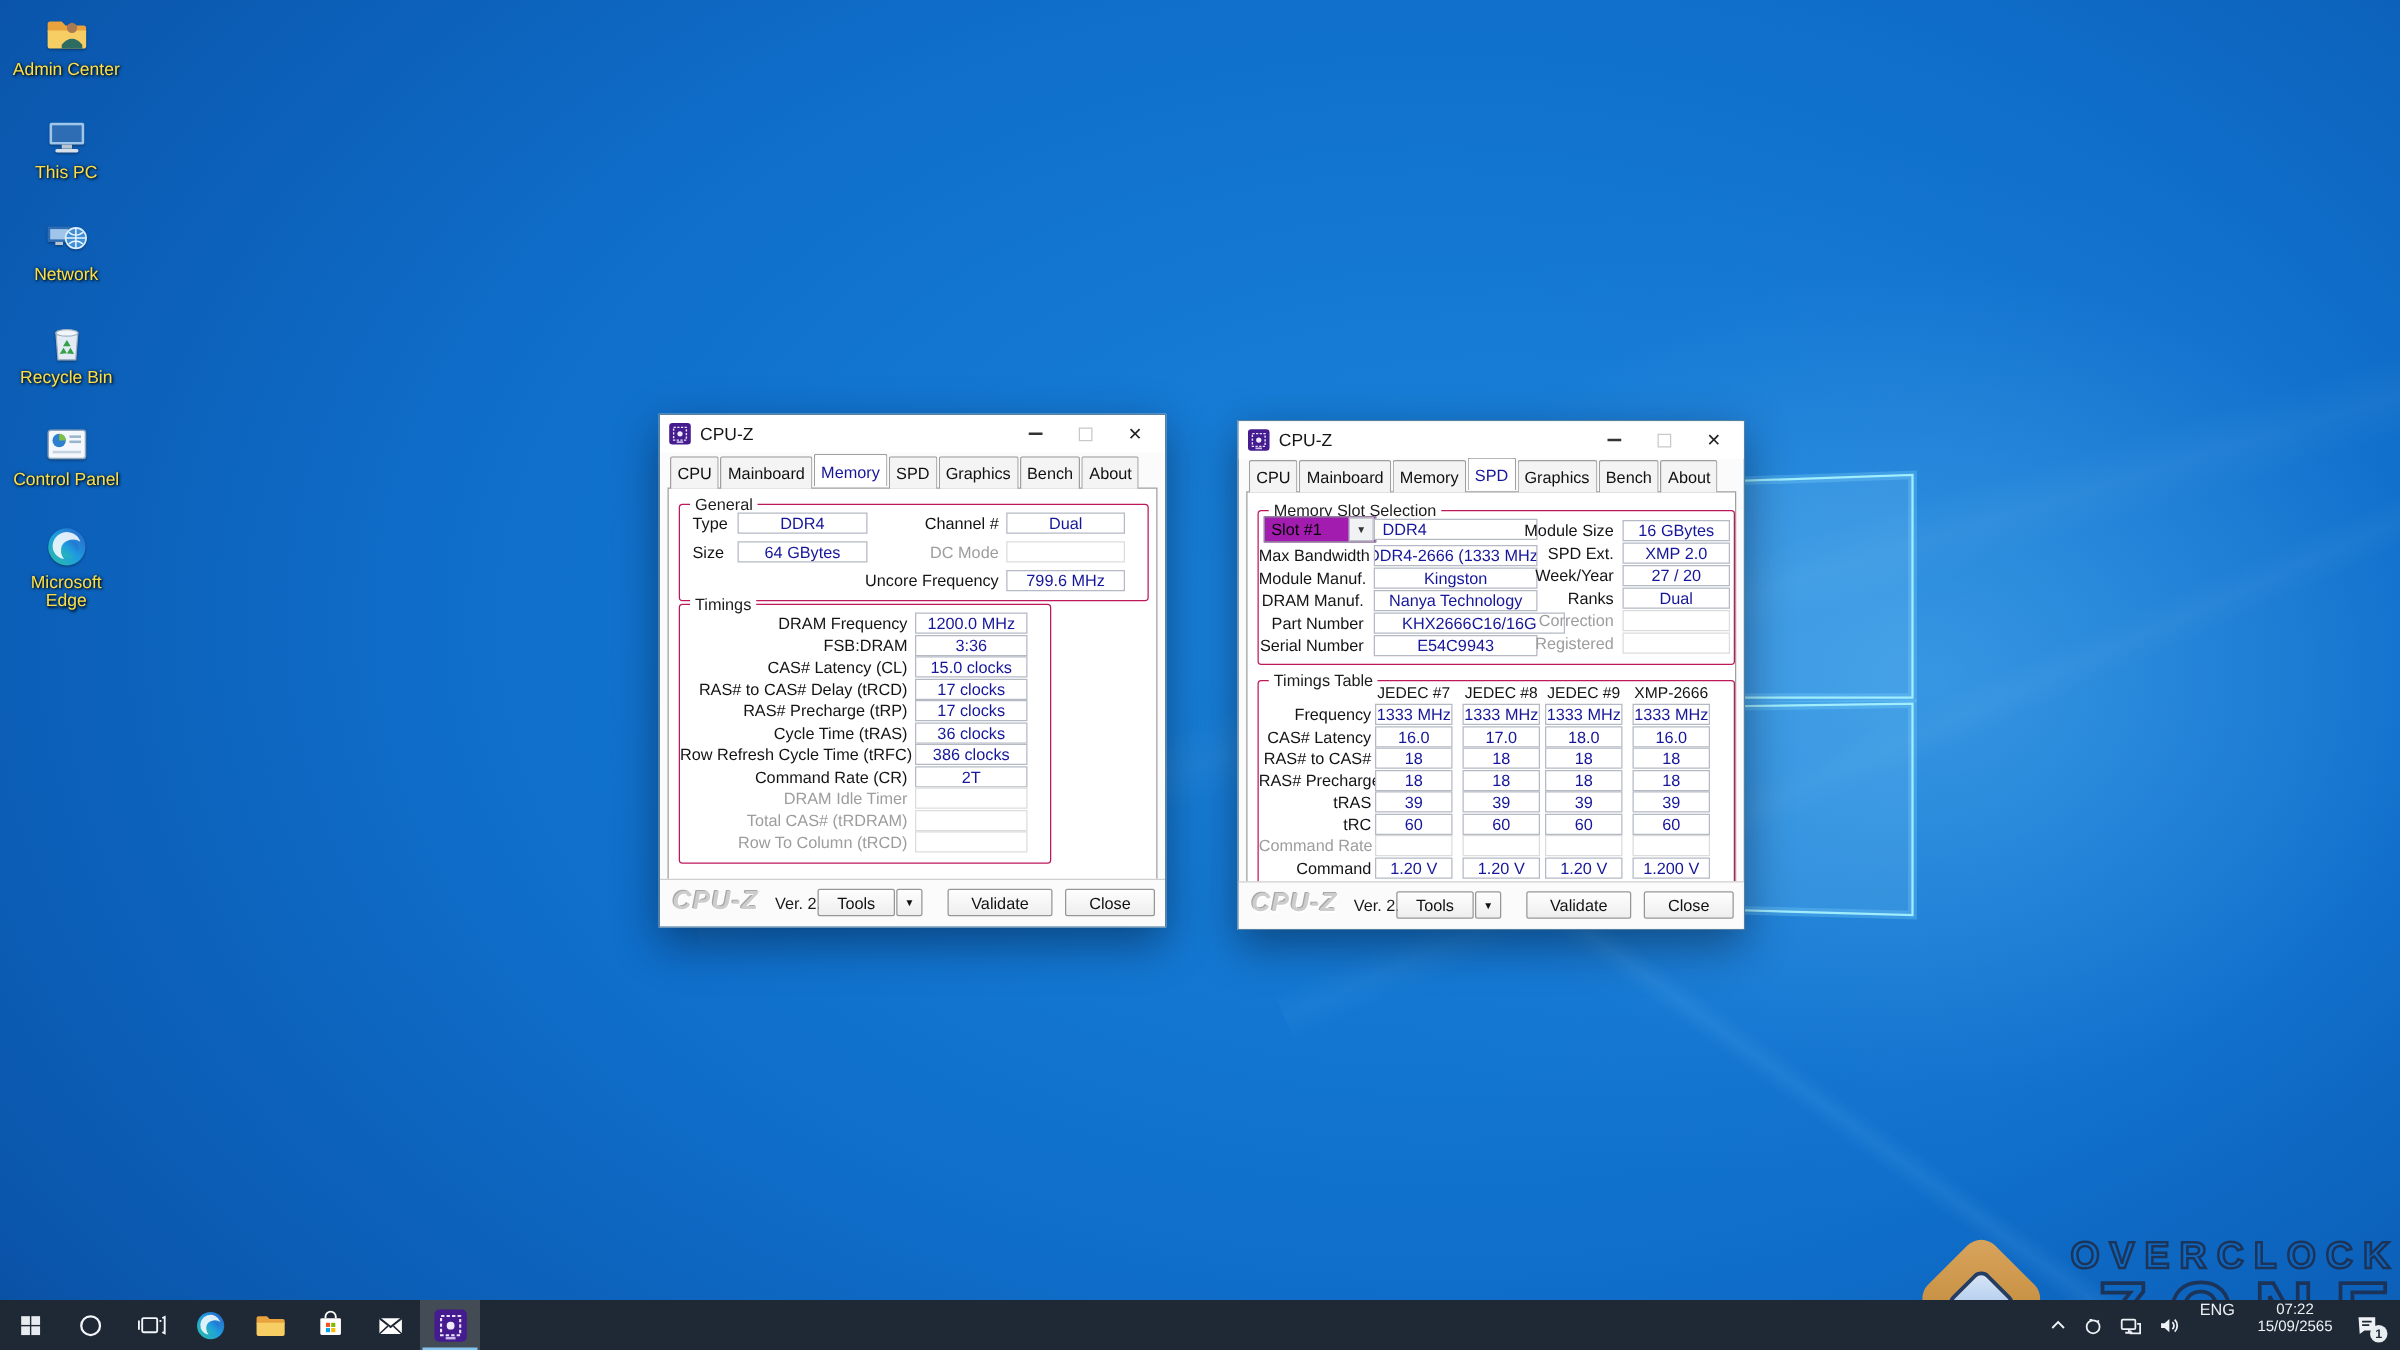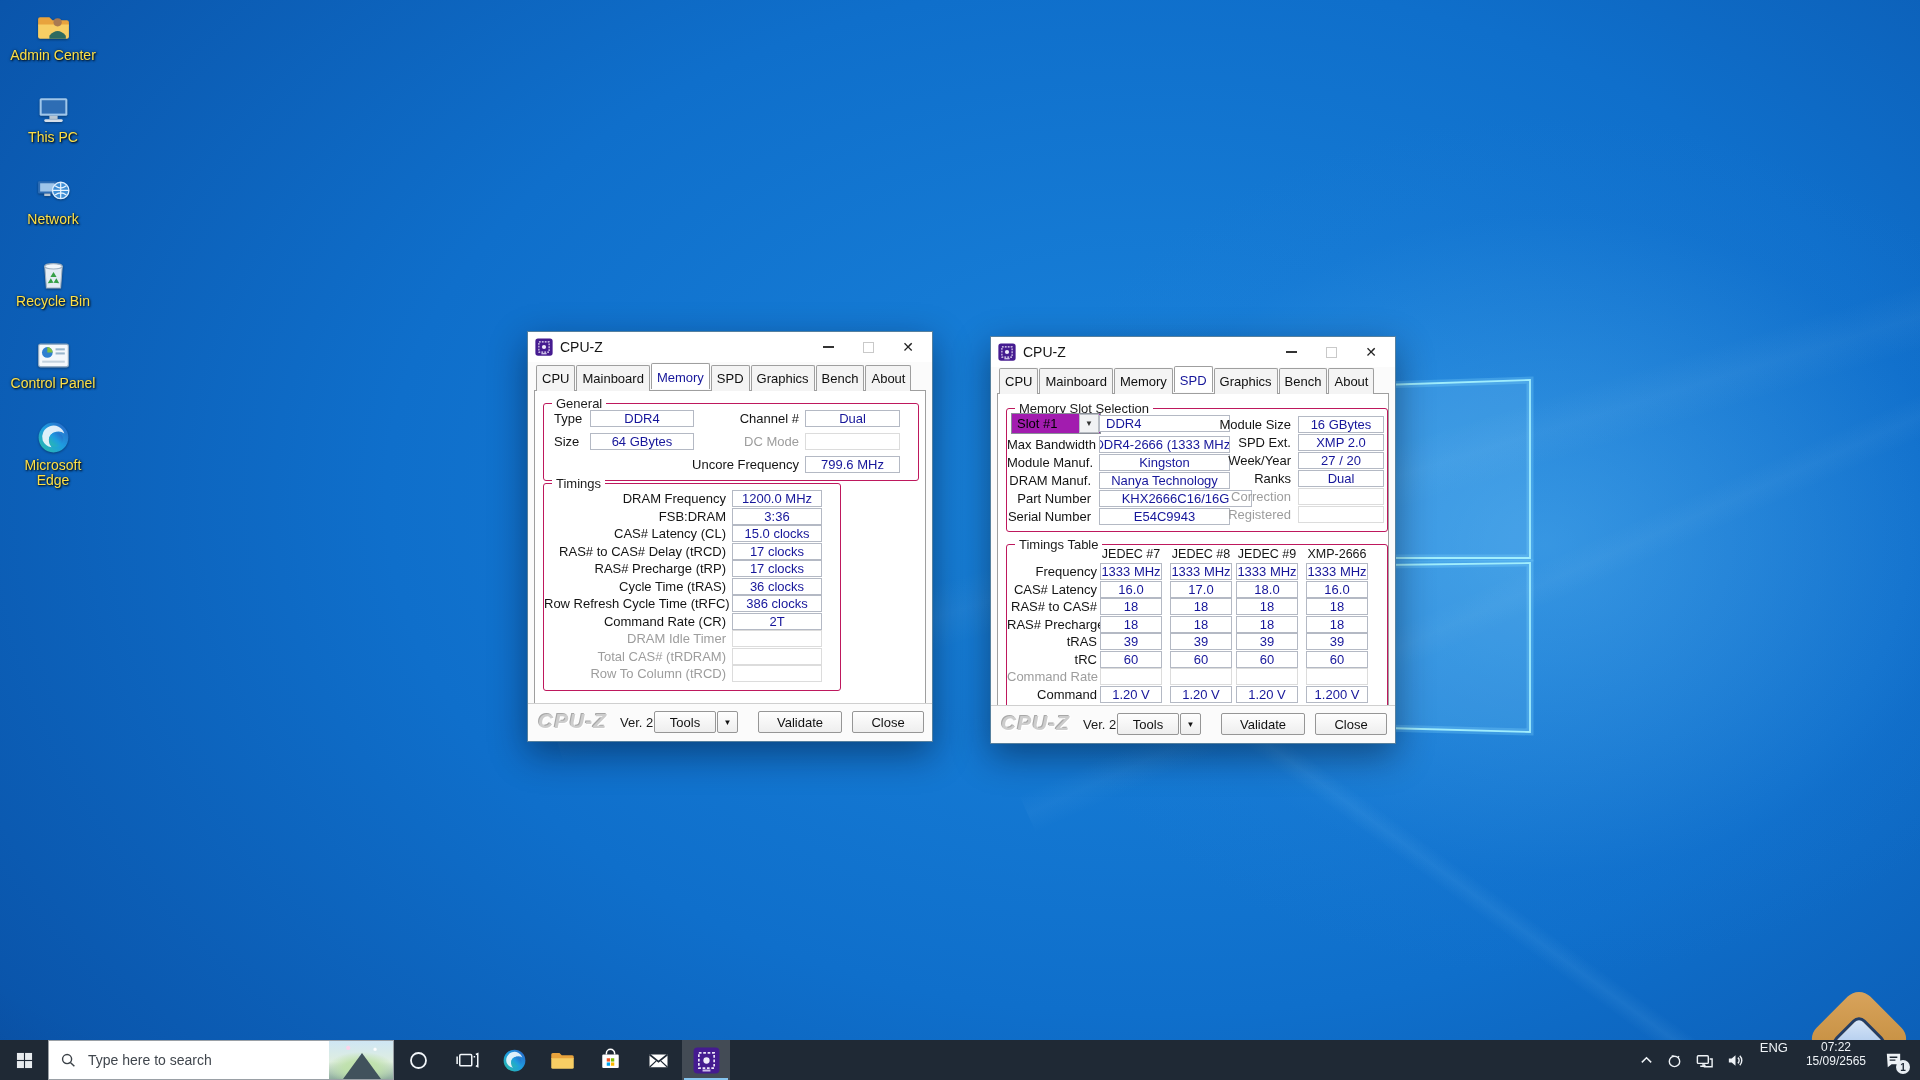--- a/index.html
+++ b/index.html
@@ -230,20 +230,24 @@
     <div class="wm-diamond">
       <span class="pin r1"></span>
         <span class="pin r2"></span>
         <span class="pin r3"></span>
       <span class="pin b1"></span>
         <span class="pin b2"></span>
         <span class="pin b3"></span>
       <div class="wm-inner"></div>
     </div>
   </div>
+  <div class="wm-text">
+    <div class="wm-line1">OVERCLOCK</div>
+    <div class="wm-line2">ZONE</div>
+  </div>
 </div>
 
 <div class="cpuz-win" id="win-memory">
   <div class="titlebar">
     <span class="app-ico">
         <svg viewBox="0 0 24 24">
           <rect x="0.5" y="0.5" width="23" height="23" rx="3.5" fill="#451b90"></rect>
           <rect x="5.2" y="5.2" width="13.6" height="13.6" fill="none" stroke="#ece6f8" stroke-width="1.5" stroke-dasharray="2.4 1.5"></rect>
           <circle cx="12" cy="12" r="2.8" fill="#f0ebfa"></circle>
           <rect x="8.5" y="20" width="7" height="1.8" fill="#c9bce6"></rect>
@@ -517,30 +521,20 @@
 </div>
 
 <div class="taskbar">
   <div class="tb-start">
     <svg viewBox="0 0 18 18">
         <rect x="1" y="1" width="7.4" height="7.4" fill="#e8ecf0"></rect>
         <rect x="9.6" y="1" width="7.4" height="7.4" fill="#e8ecf0"></rect>
         <rect x="1" y="9.6" width="7.4" height="7.4" fill="#e8ecf0"></rect>
         <rect x="9.6" y="9.6" width="7.4" height="7.4" fill="#e8ecf0"></rect>
       </svg>
-  </div>
-  <div class="tb-search">
-    <span class="s-ico">
-      <svg viewBox="0 0 18 18">
-          <circle cx="7.5" cy="7.5" r="4.8" fill="none" stroke="#3c4248" stroke-width="1.5"></circle>
-          <path d="M11 11l4.2 4.2" stroke="#3c4248" stroke-width="1.5"></path>
-        </svg>
-    </span>
-    <input class="s-input" placeholder="Type here to search" style="">
-    <span class="s-img"></span>
   </div>
   <div class="tb-apps" id="tb-apps">
       <div class="tb-btn">
         <span class="tb-ico">
           <svg viewBox="0 0 36 36">
             <circle cx="18" cy="18" r="10" fill="none" stroke="#f2f6fa" stroke-width="2.4"></circle>
           </svg>
         </span>
       </div>
       <div class="tb-btn">

